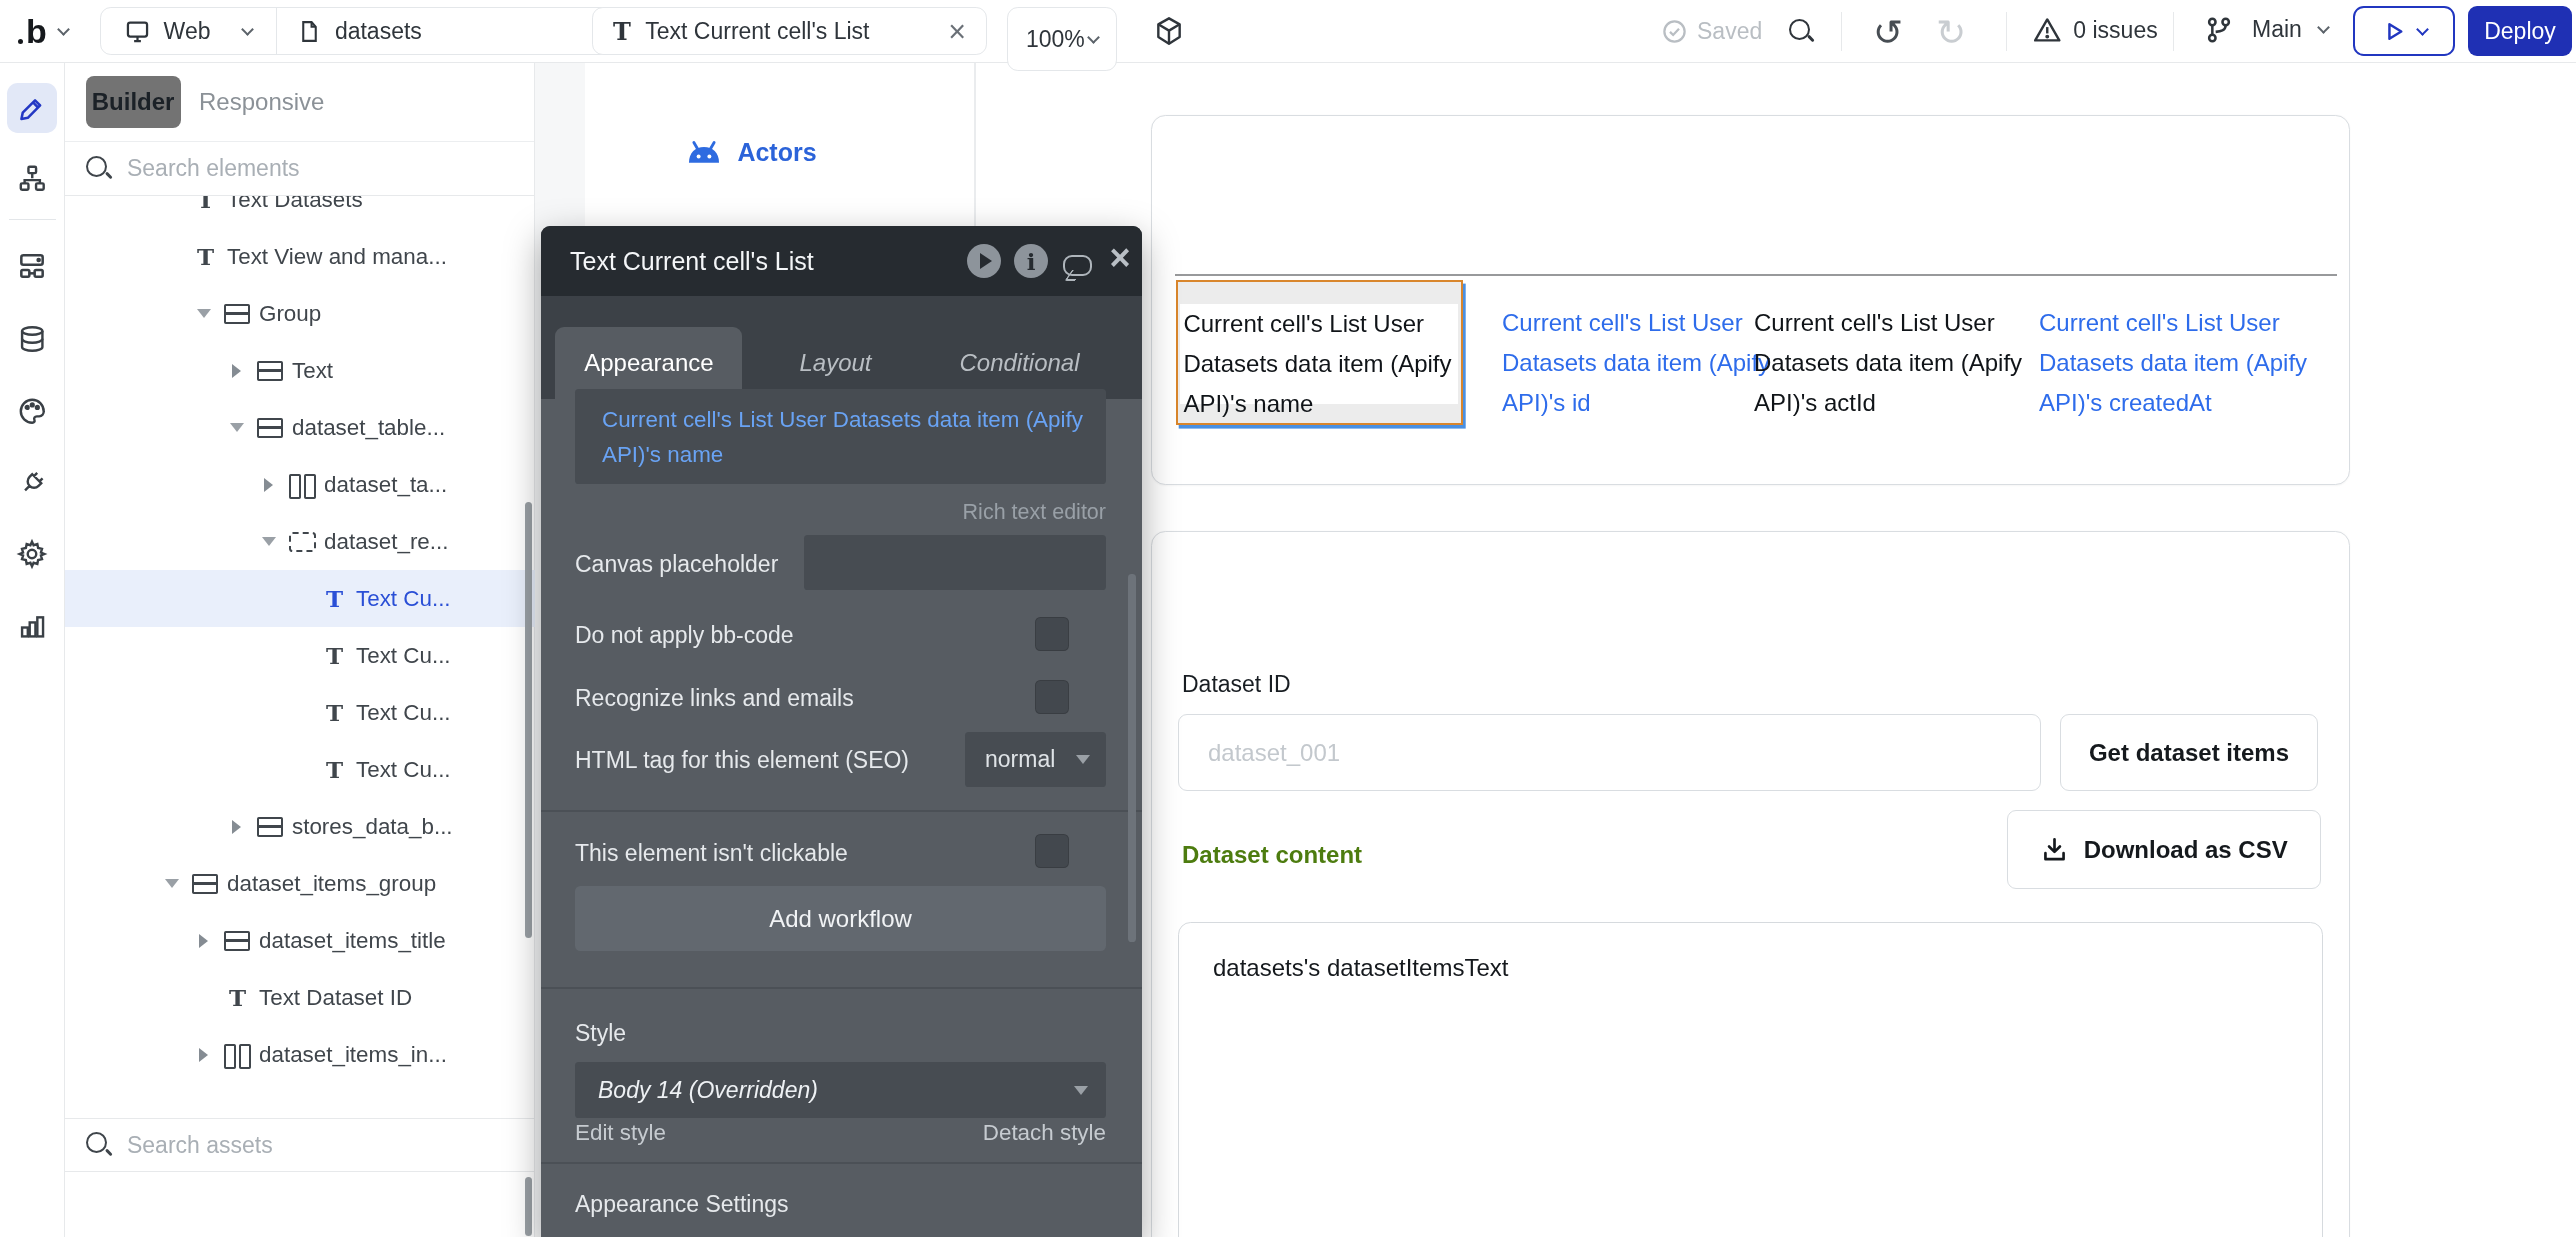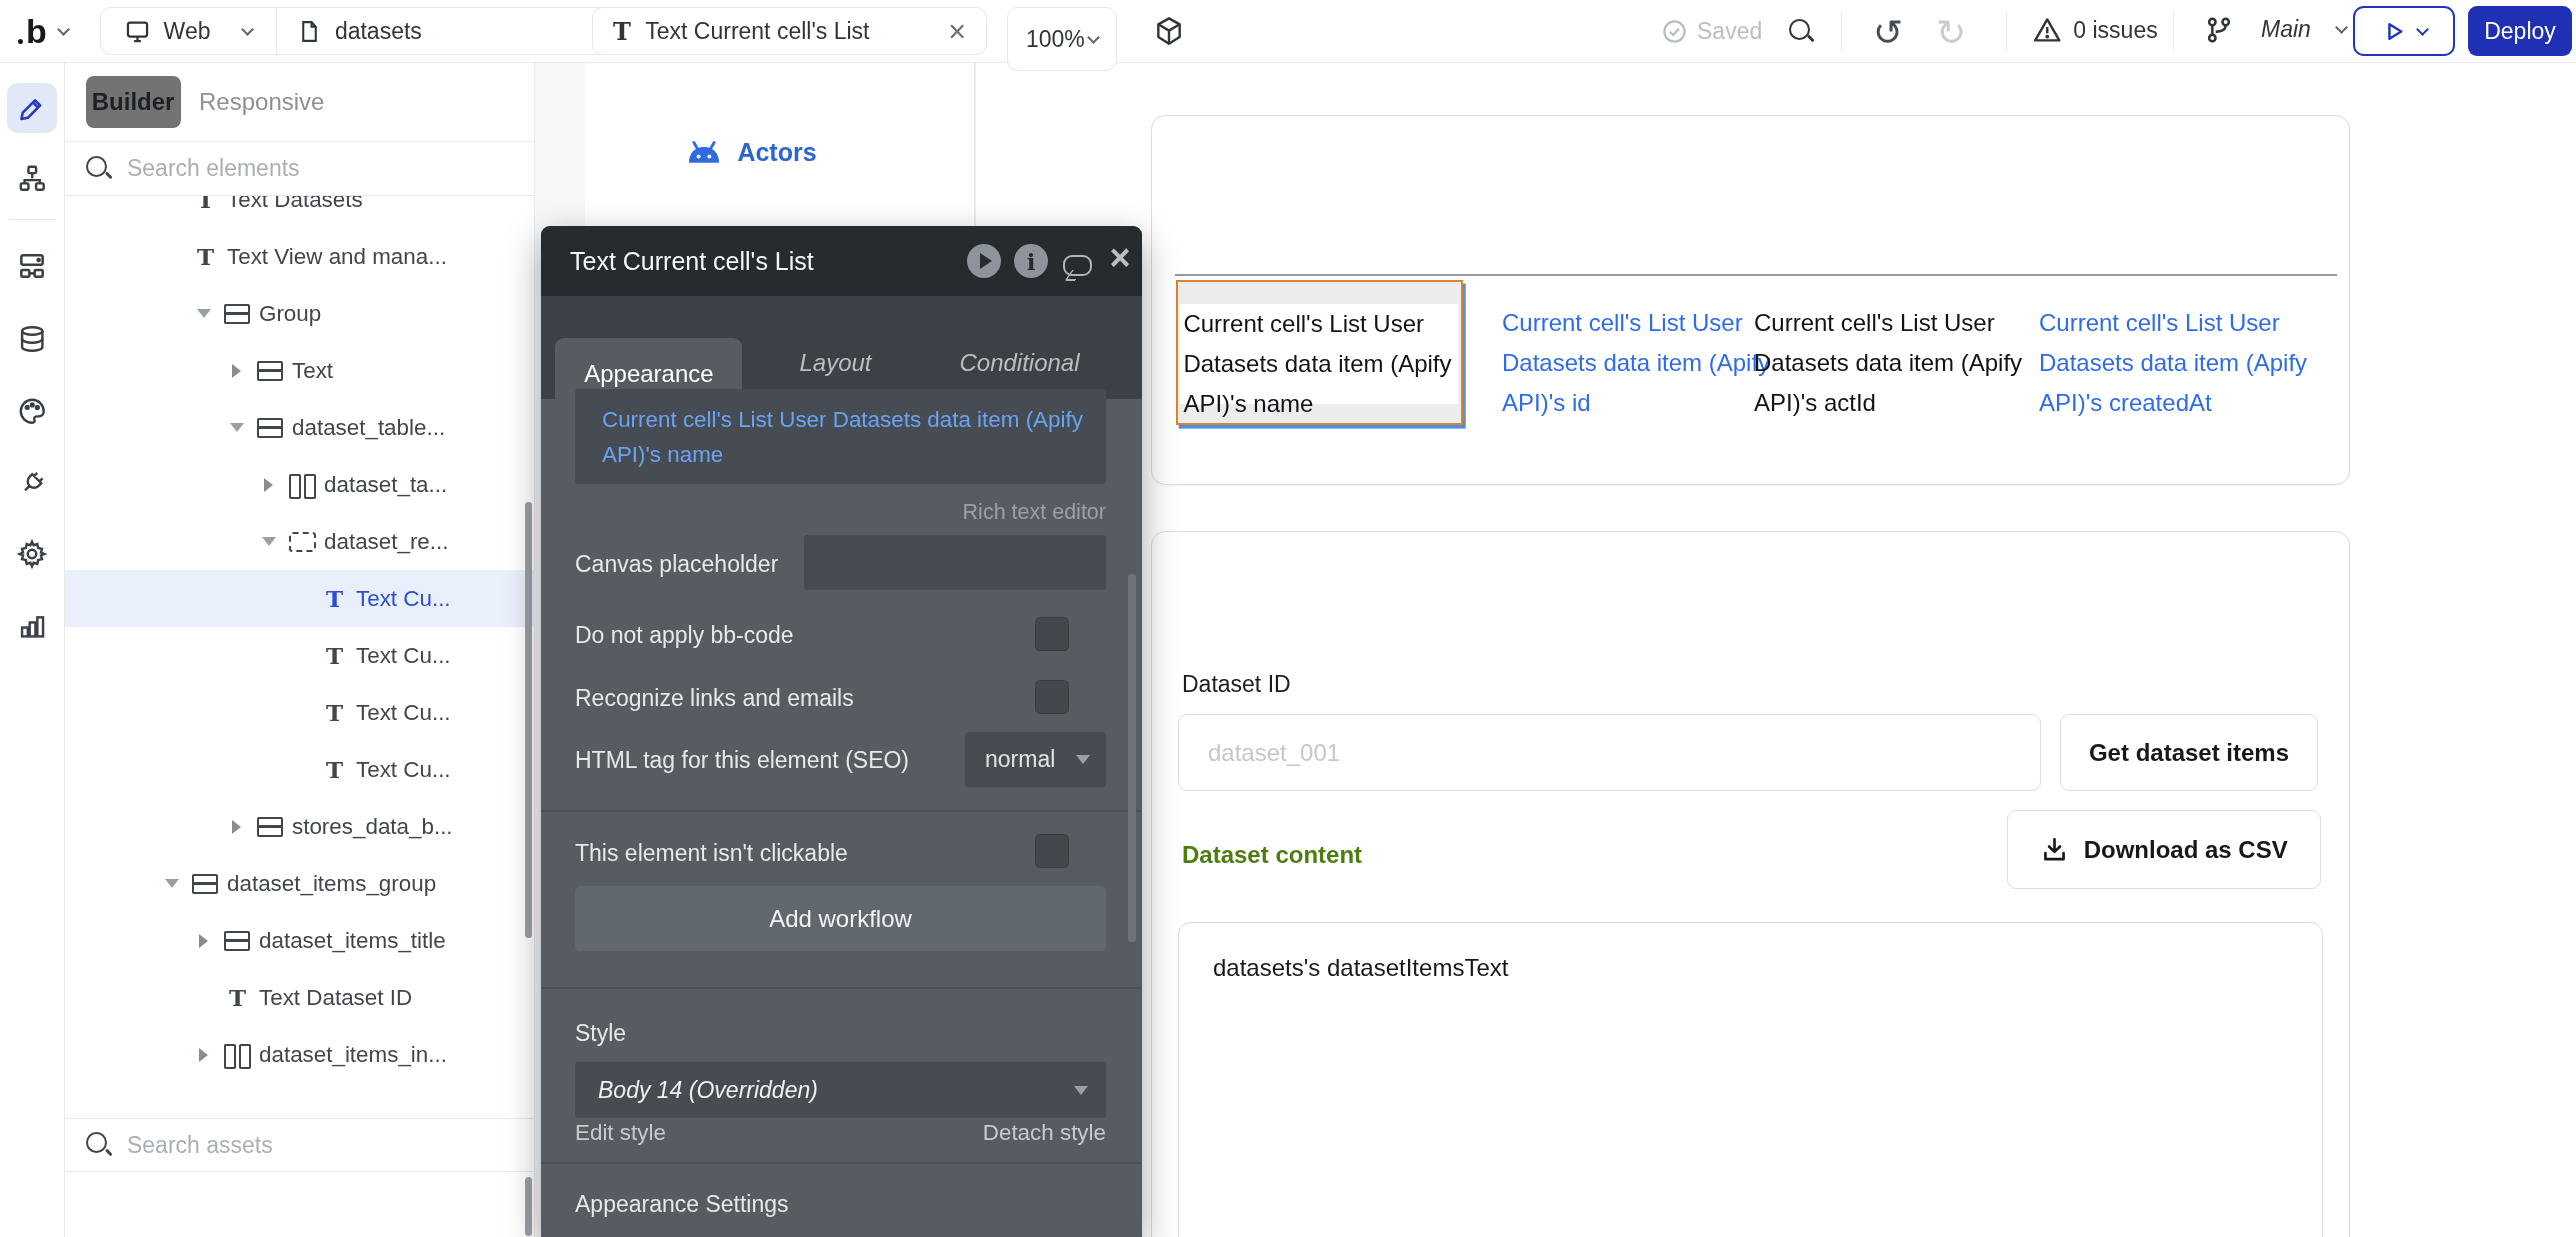--- a/index.html
+++ b/index.html
@@ -105,21 +105,21 @@
       display:flex; align-items:center; padding-left:29px; color:#f4f6f8; font-size:25px; }
   .pp-hicon { position:absolute; top:17px; width:36px; height:36px; display:flex; align-items:center; justify-content:center; }
   .circ { width:34px; height:34px; border-radius:50%; background:#8d949b; display:flex; align-items:center; justify-content:center; }
   .circ .ptri { width:0; height:0; border-top:8px solid transparent; border-bottom:8px solid transparent; border-left:12.6px solid #262b30; margin-left:3.6px; }
   .circ .i { font-size:23px; font-weight:bold; color:#262b30; font-family:"DejaVu Serif", serif; }
   .bubble { width:29px; height:21.5px; border:2.7px solid #aeb5bb; border-radius:9px; position:relative; }
   .bubble::after { content:""; position:absolute; left:3.6px; bottom:-7.2px; width:9px; height:9px; border-left:2.7px solid #aeb5bb; border-bottom:2.7px solid #aeb5bb; background:transparent; transform:skew(-35deg); border-bottom-left-radius:2.7px; }
   .xmark { font-size:36px; color:#b9bfc5; font-weight:bold; line-height:36px; }
   #pp-tabbar { position:absolute; left:0; top:70px; width:601px; height:103px; background:#3c4147; }
   #pp-tab-active { position:absolute; left:14.4px; top:31px; width:187px; height:72px; background:#575c62; border-radius:9px 9px 0 0;
-      display:flex; align-items:center; justify-content:center; color:#fff; font-size:24px;margin-top:11px; }
+      display:flex; align-items:center; justify-content:center; color:#fff; font-size:24px; }
   .pp-tab { position:absolute; top:31px; height:72px; display:flex; align-items:center; justify-content:center; color:#b9bec3; font-size:24px; width:179px;font-style:italic; }
   .pp-lbl { position:absolute; left:34px; font-size:23px; color:#e6e9ec; }
   #rich-box { position:absolute; left:34px; top:163px; width:531px; height:95px; background:#474c52; border-radius:3.6px;
       padding:12.6px 18px 0 27px; font-size:22.4px; line-height:35px; color:#69a3f4; }
   #rich-hint { position:absolute; right:36px; top:274px; font-size:21.5px; color:#99a0a7; }
   .pp-input { position:absolute; background:#474c52; border-radius:3.6px; }
   .pp-check { position:absolute; left:494px; width:34px; height:34px; background:#43484e; border-radius:5.4px; box-shadow:inset 0 0 0 0.9px rgba(0,0,0,0.15); }
   .pp-div { position:absolute; left:0; width:601px; height:1.8px; background:#4b5056; }
   #dd-normal { position:absolute; left:424px; top:506px; width:141px; height:55px; background:#474c52; border-radius:3.6px;
       display:flex; align-items:center; justify-content:space-between; padding:0 16px 0 20px; color:#dfe3e7; font-size:23px; }
@@ -206,21 +206,21 @@
     <svg width="30.5" height="30.5" viewBox="0 0 24 24" fill="none" stroke="#2f353b" stroke-width="1.9" stroke-linejoin="round">
         <path d="M12 3.5 L21.5 20 h-19 z"></path>
         <path d="M12 9.5 v5"></path>
         <circle cx="12" cy="17" r="0.6" fill="#2f353b"></circle>
       </svg>
     <span class="tb-label">0 issues</span>
   </div>
 
   <div class="vsep" style="left:2173px;"></div>
 
-  <div class="tb-item" style="left:2203px; top:13.5px; gap:26px;font-style:italic;">
+  <div class="tb-item" style="left:2203px; top:13.5px; gap:17px;">
     <svg width="32" height="32" viewBox="0 0 24 24" fill="none" stroke="#2f353b" stroke-width="1.9">
         <circle cx="7" cy="6" r="2.4"></circle>
         <circle cx="17" cy="6" r="2.4"></circle>
         <circle cx="7" cy="18" r="2.4"></circle>
         <path d="M7 8.4 v7.2 M17 8.4 c0 4-4 4.6-7.5 5"></path>
       </svg>
     <span class="tb-label">Main</span>
     <span class="chev" style="color:#5c636a;"></span>
   </div>
 

